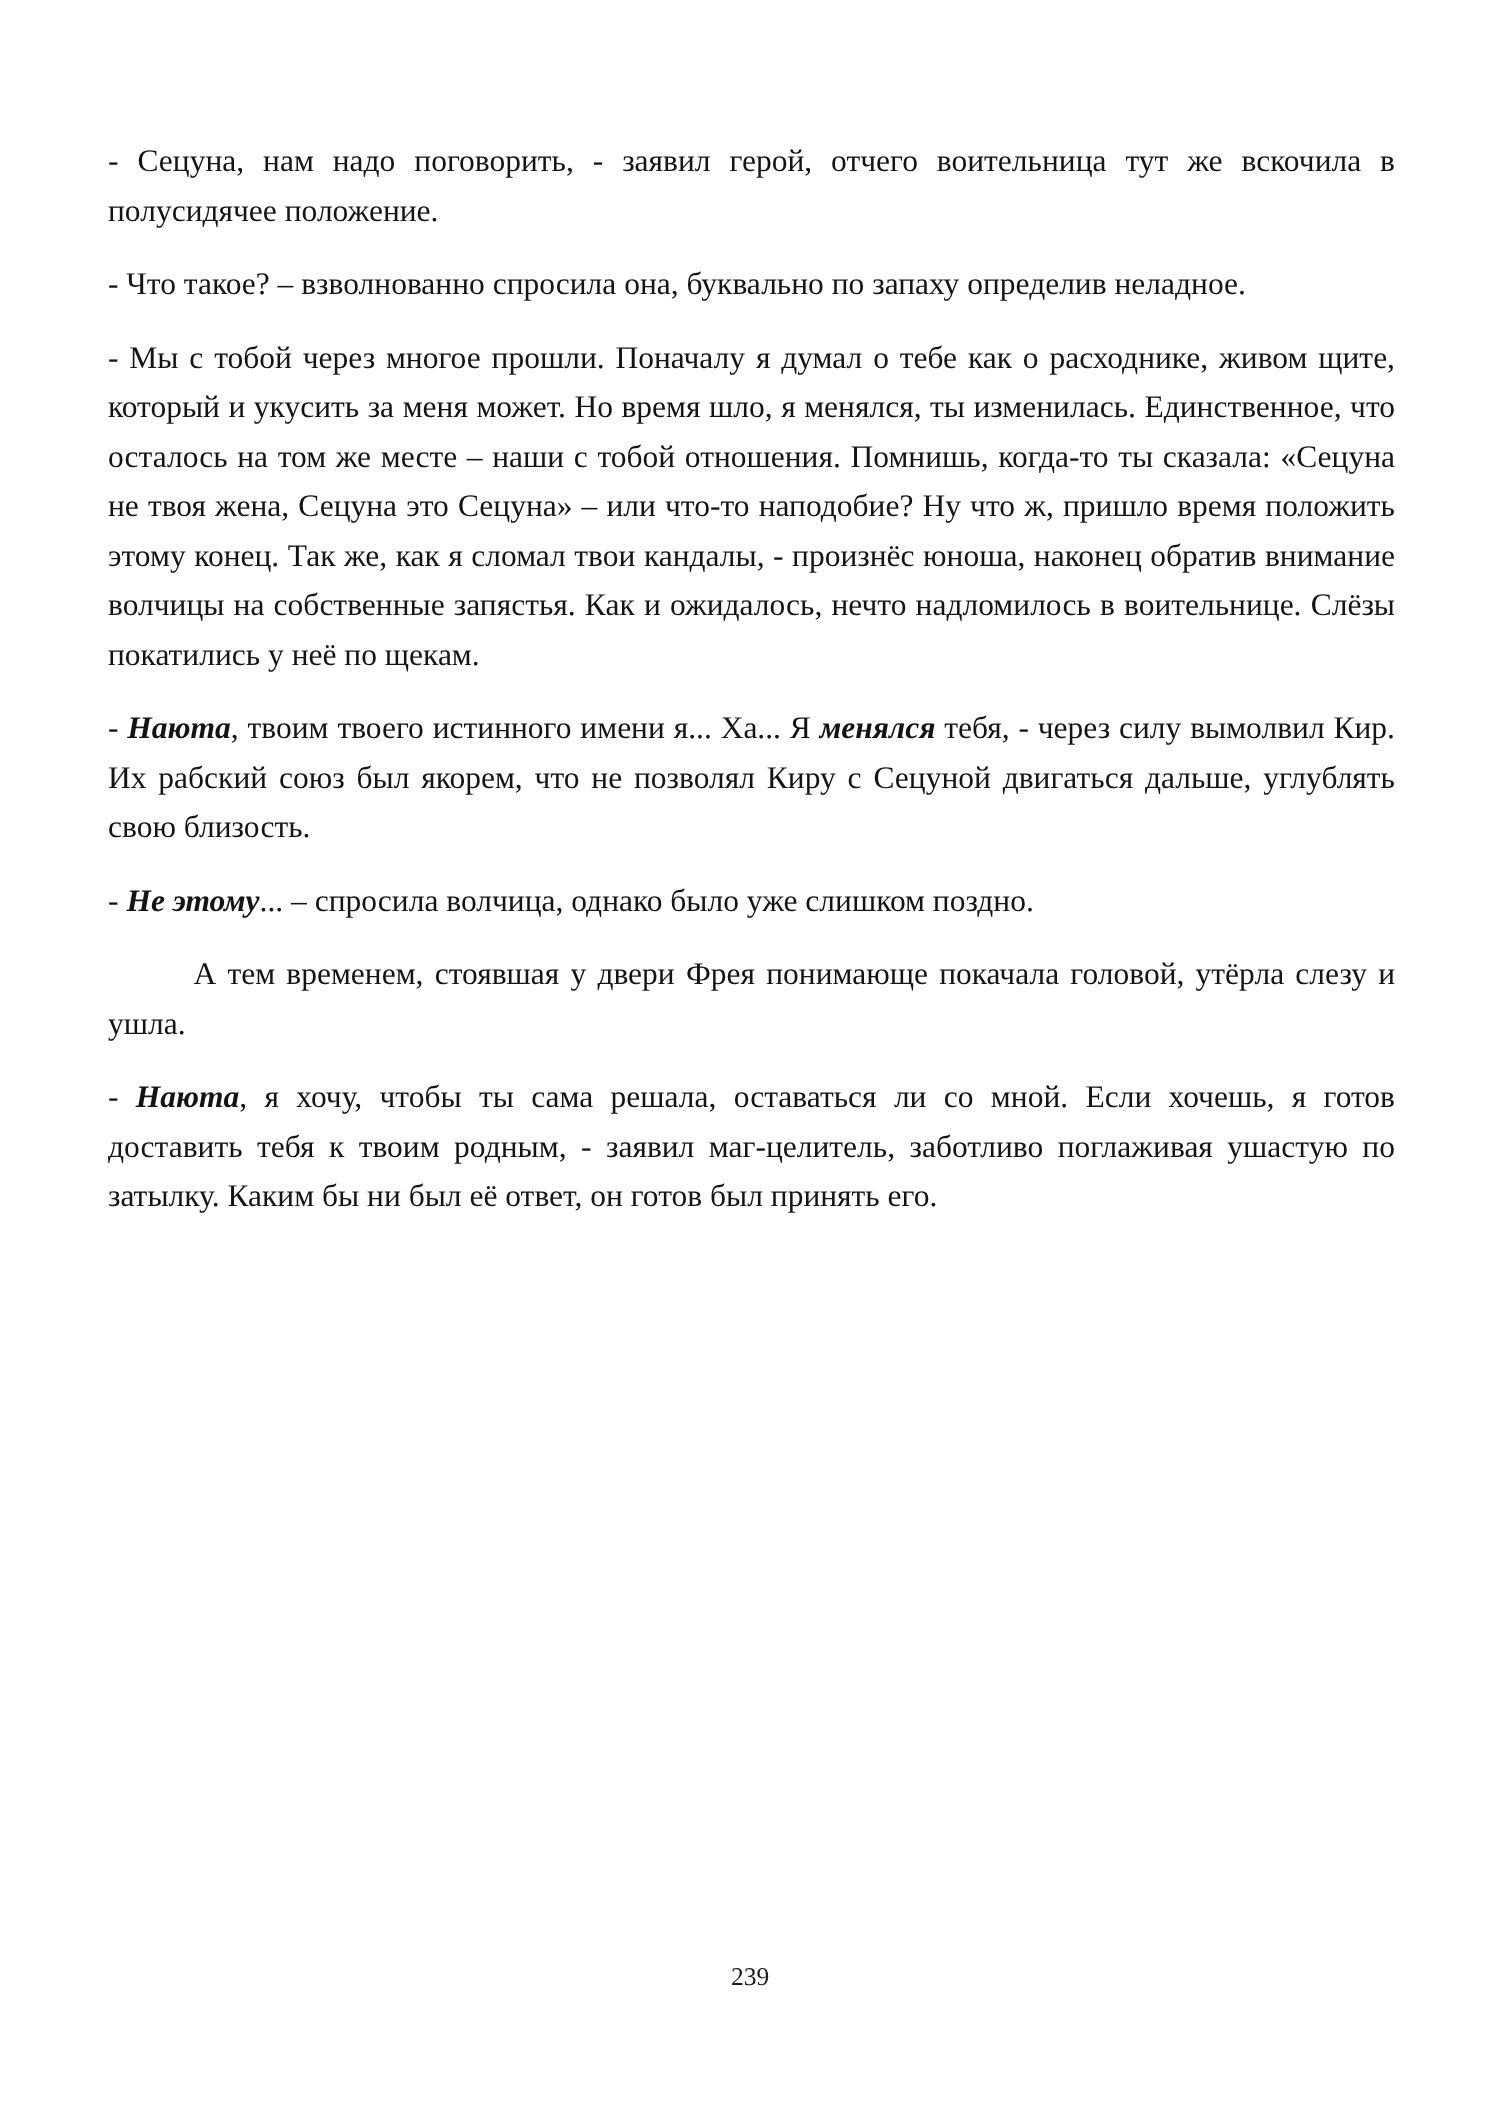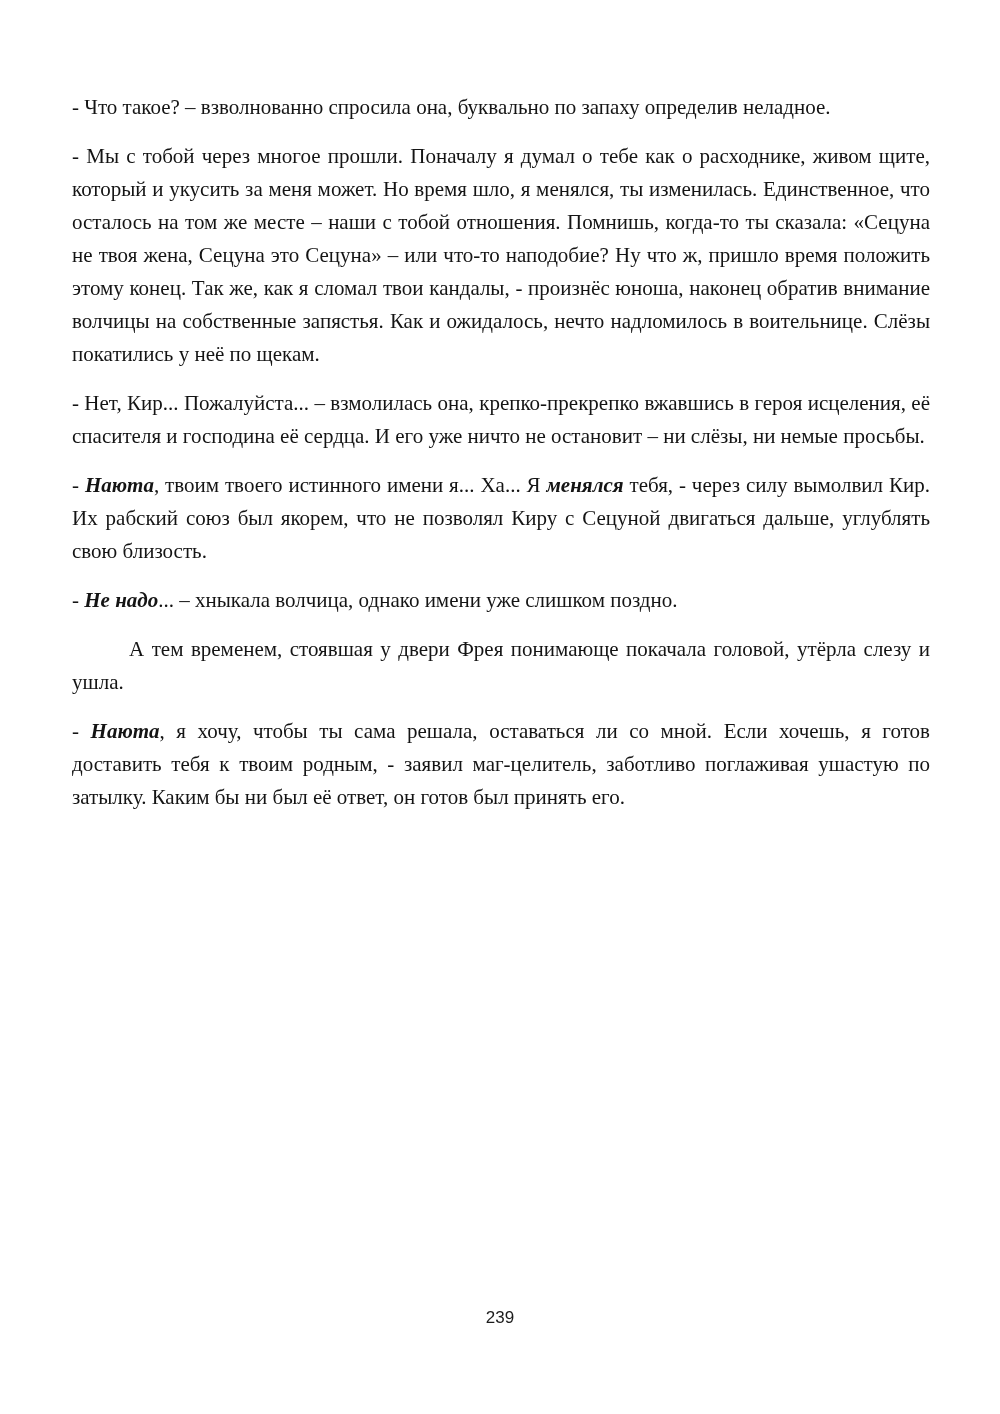--- a/index.html
+++ b/index.html
@@ -37,42 +37,42 @@
     font-weight: bold;
     font-style: italic;
   }
   .page-number {
     position: absolute;
     left: 0;
     right: 0;
     top: 1305px;
     text-align: center;
     color: #1c1c1c;
-    font-family: Liberation Sans, sans-serif;
+    font-family: Liberation Serif, serif;
     font-size: 17px;
     line-height: 25px;
   }
 </style>
 </head>
 <body>
 
 <div class="page">
 
   <div class="text-body">
 
+    <p class="para"><span>- Сецуна, нам надо поговорить, - заявил герой, отчего воительница тут же вскочила в полусидячее положение.</span></p>
 
     <p class="para"><span>- Что такое? – взволнованно спросила она, буквально по запаху определив неладное.</span></p>
 
     <p class="para"><span>- Мы с тобой через многое прошли. Поначалу я думал о тебе как о расходнике, живом щите, который и укусить за меня может. Но время шло, я менялся, ты изменилась. Единственное, что осталось на том же месте – наши с тобой отношения. Помнишь, когда-то ты сказала: «Сецуна не твоя жена, Сецуна это Сецуна» – или что-то наподобие? Ну что ж, пришло время положить этому конец. Так же, как я сломал твои кандалы, - произнёс юноша, наконец обратив внимание волчицы на собственные запястья. Как и ожидалось, нечто надломилось в воительнице. Слёзы покатились у неё по щекам.</span></p>
 
-    <p class="para"><span>- Нет, Кир... Пожалуйста... – взмолилась она, крепко-прекрепко вжавшись в героя исцеления, её спасителя и господина её сердца. И его уже ничто не остановит – ни слёзы, ни немые просьбы.</span></p>
 
     <p class="para"><span>- </span><span class="bi">Наюта</span><span>, твоим твоего истинного имени я... Ха... Я </span><span class="bi">менялся</span><span> тебя, - через силу вымолвил Кир. Их рабский союз был якорем, что не позволял Киру с Сецуной двигаться дальше, углублять свою близость.</span></p>
 
-    <p class="para"><span>- </span><span class="bi">Не надо</span><span>... – хныкала волчица, однако имени уже слишком поздно.</span></p>
+    <p class="para"><span>- </span><span class="bi">Не этому</span><span>... – спросила волчица, однако было уже слишком поздно.</span></p>
 
     <p class="para indent"><span>А тем временем, стоявшая у двери Фрея понимающе покачала головой, утёрла слезу и ушла.</span></p>
 
     <p class="para"><span>- </span><span class="bi">Наюта</span><span>, я хочу, чтобы ты сама решала, оставаться ли со мной. Если хочешь, я готов доставить тебя к твоим родным, - заявил маг-целитель, заботливо поглаживая ушастую по затылку. Каким бы ни был её ответ, он готов был принять его.</span></p>
 
   </div>
 
   <div class="page-number">239</div>
 
 </div>

